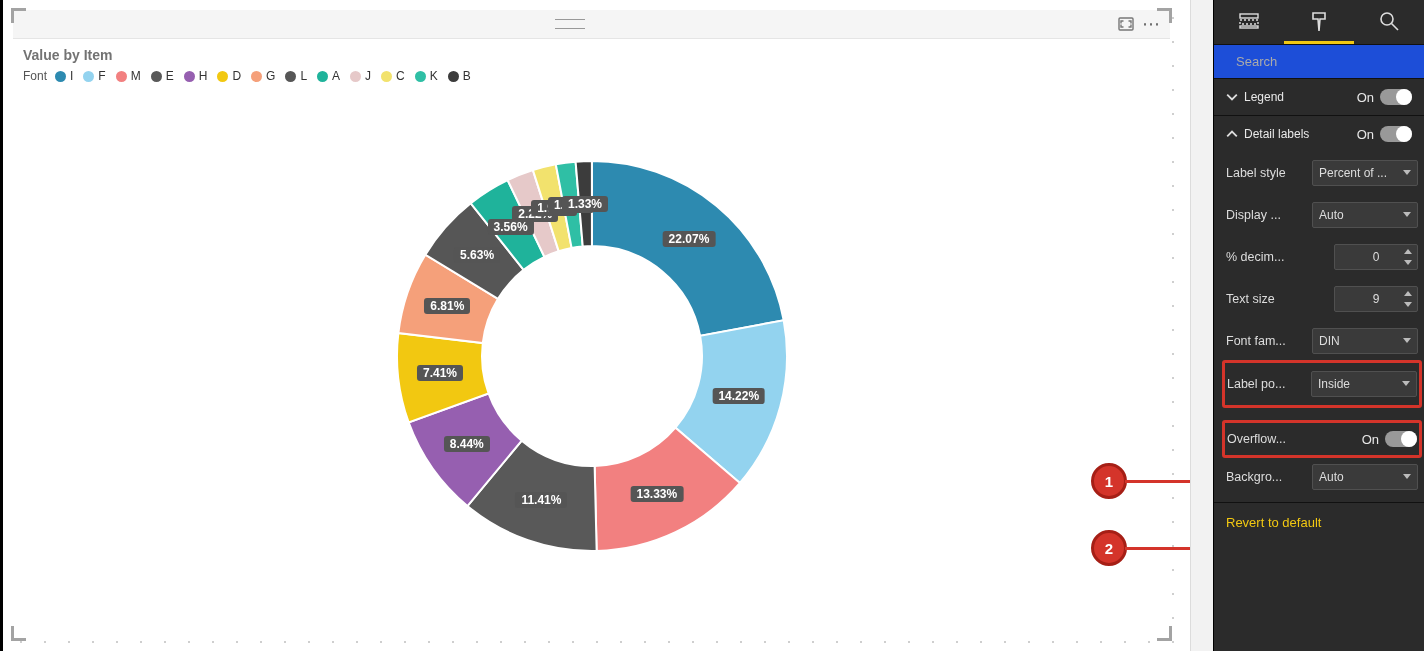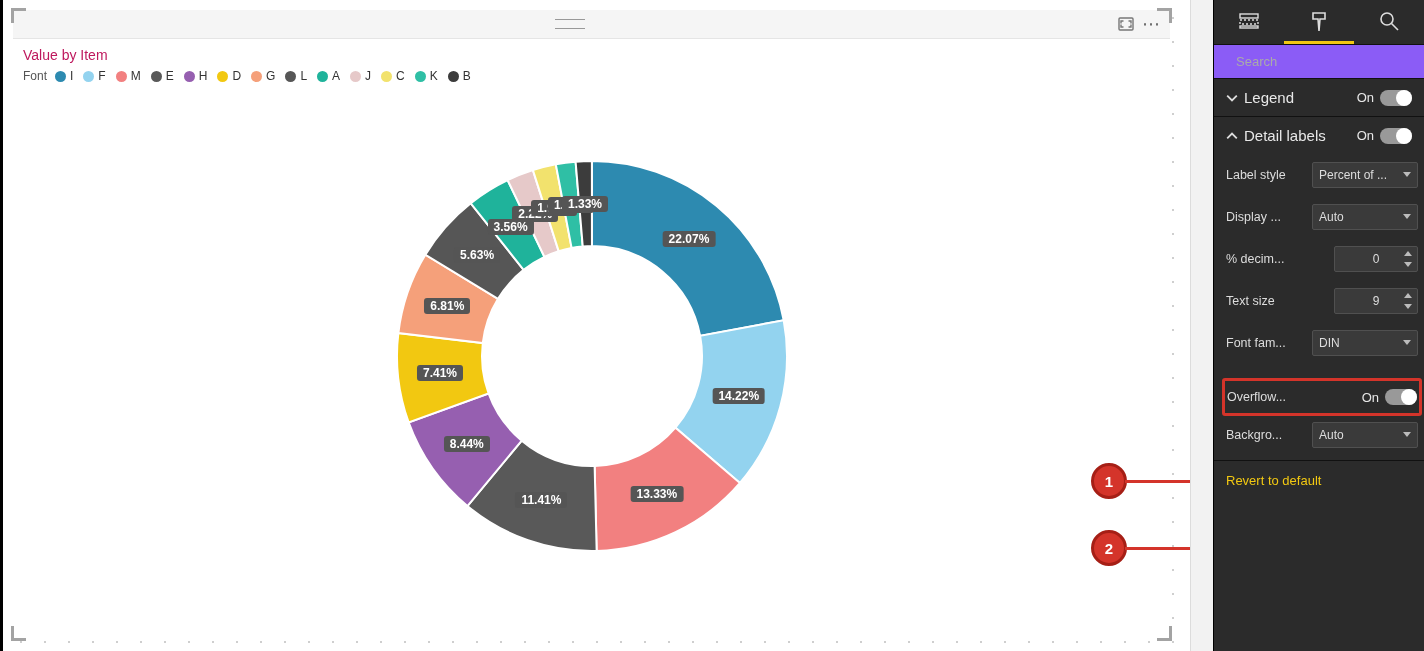--- a/index.html
+++ b/index.html
@@ -40,21 +40,21 @@
     background:#f5f5f5; border-bottom:1px solid #e5e5e5; padding: 0 8px;
   }
   .drag-handle { width:30px; height:10px; display:flex; flex-direction:column; justify-content:space-between; margin:0 auto;}
   .drag-handle span{ display:block; height:1px; background:#999;}
   .vh-spacer{ flex:1;}
   .vh-icons { display:flex; gap:8px; align-items:center;}
   .focus-icon svg, .more-icon svg { display:block;}
   .more-dots { font-size:18px; color:#666; letter-spacing:2px; line-height:0;}
 
   .chart-title {
-    font-size: 14px; color: #be185d; padding: 8px 10px 2px 10px;
+    font-size: 14px; color: #737373; padding: 8px 10px 2px 10px; font-weight: bold;
   }
   .legend-row {
     display:flex; align-items:center; flex-wrap:wrap; gap: 2px 4px;
     padding: 4px 10px 0 10px;
     font-size: 12px; color:#333;
   }
   .legend-label { color:#555; margin-right:4px; }
   .legend-item { display:flex; align-items:center; gap:4px; margin-right:6px;}
   .swatch { width:11px; height:11px; border-radius:50%; display:inline-block;}
 
@@ -83,39 +83,39 @@
   }
   .tab-btn {
     flex:1; display:flex; align-items:center; justify-content:center;
     border-bottom:3px solid transparent; cursor:pointer;
   }
   .tab-btn.active { border-bottom-color:#f2c811;}
   .tab-btn svg { stroke:#ddd; }
 
   .search-row {
     display:flex; align-items:center; gap:8px; padding: 8px 12px; border-bottom:1px solid #111;
-    background:#8b5cf6;
+    background:#1d4ed8;
   }
   .search-row svg { stroke:#aaa;}
   .search-input {
     flex:1; background:transparent; border:none; outline:none; color:#ddd;
     font-size:13px;
   }
   .search-input::placeholder{ color:#aaa;}
 
   .card {
     border-bottom:1px solid #111;
   }
   .card-head {
     display:flex; align-items:center; justify-content:space-between;
     padding: 10px 12px; cursor:pointer; gap:8px;
   }
   .head-left { display:flex; align-items:center; gap:6px; min-width:0;}
   .head-left .chev { width:12px; height:12px; flex:0 0 12px;}
-  .head-left .label { font-size:15px; color:#e8e8e8; overflow:hidden; text-overflow:ellipsis; white-space:nowrap;}
+  .head-left .label { font-size:12px; color:#e8e8e8; overflow:hidden; text-overflow:ellipsis; white-space:nowrap;}
   .head-right { display:flex; align-items:center; gap:6px;}
   .head-right .state-text { font-size:13px; color:#e8e8e8;}
 
   .toggle { width:32px; height:16px; background:#777; border-radius:10px; position:relative; cursor:pointer;}
   .toggle.on { background:#999;}
   .toggle .knob { position:absolute; top:0; width:16px; height:16px; background:#fff; border-radius:50%;}
   .toggle.on .knob{ right:0;}
 
   .card-body { padding: 0 6px 4px 12px;}
   .row {
@@ -410,20 +410,31 @@
         <div class="row">
           <span class="rlabel">Font fam...</span>
           <div class="dropdown">
             <span class="val">DIN</span>
             <svg class="dd-caret" width="8" height="6">
                 <path d="M0 0 l4 5 4-5" fill="#bbb"></path>
               </svg>
           </div>
         </div>
 
+        <div class="highlight-box">
+          <div class="row">
+            <span class="rlabel">Label po...</span>
+            <div class="dropdown">
+              <span class="val">Inside</span>
+              <svg class="dd-caret" width="8" height="6">
+                  <path d="M0 0 l4 5 4-5" fill="#bbb"></path>
+                </svg>
+            </div>
+          </div>
+        </div>
 
         <div class="highlight-box" style="margin-top:14px;">
           <div class="row">
             <span class="rlabel">Overflow...</span>
             <div class="head-right">
               <span class="state-text">On</span>
               <div class="toggle on">
                   <div class="knob"></div>
                 </div>
             </div>

